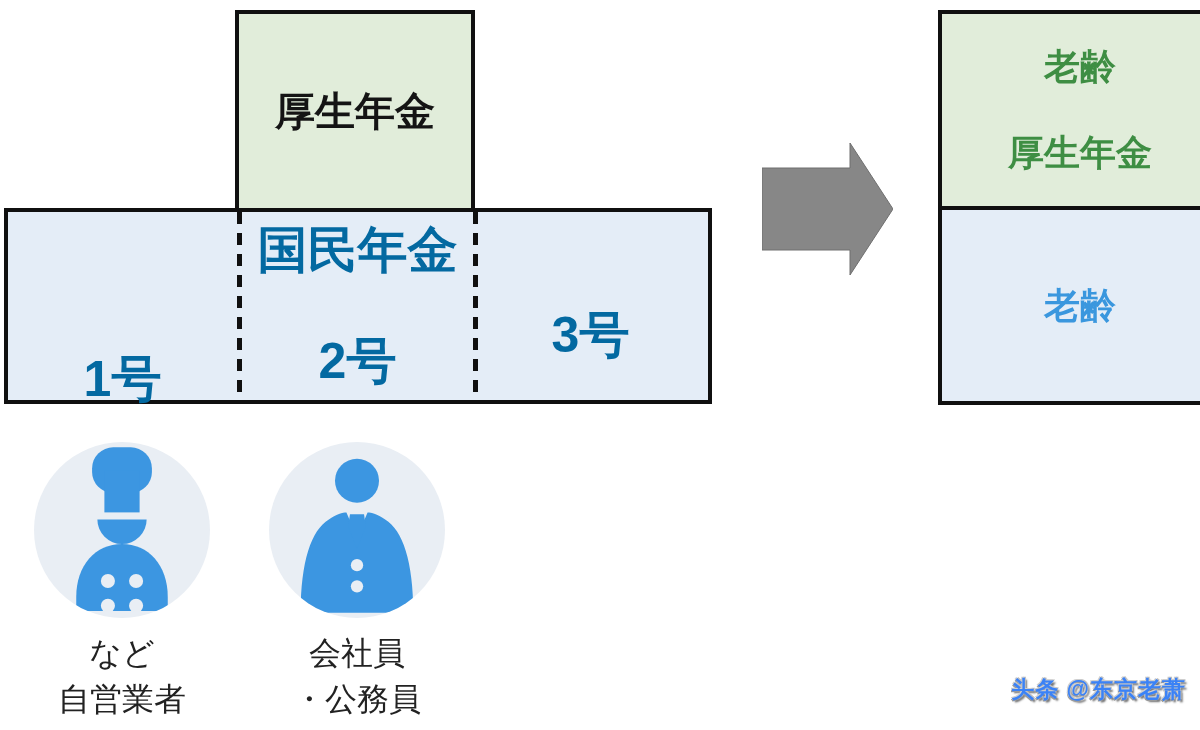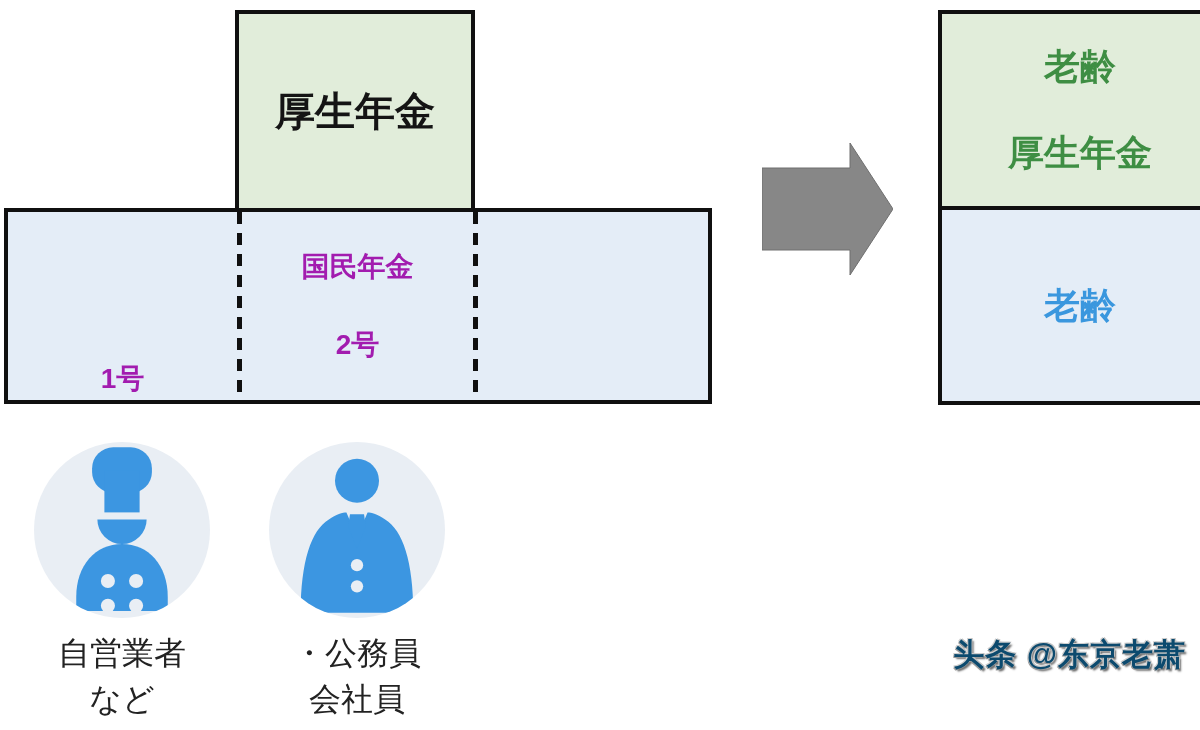--- a/index.html
+++ b/index.html
@@ -4,22 +4,22 @@
 <style>
   html,body{margin:0;padding:0;background:#ffffff;}
   .canvas{position:relative;width:1200px;height:730px;background:#ffffff;overflow:hidden;
           font-family:"Liberation Sans","DejaVu Sans",sans-serif;}
   .box{position:absolute;box-sizing:border-box;border:4px solid #101010;}
   .top-green{left:235px;top:10px;width:240px;height:202px;background:#e1edda;
              display:flex;align-items:center;justify-content:center;
              font-size:40px;font-weight:700;color:#141414;}
   .main-blue{left:4px;top:208px;width:708px;height:196px;background:#e4edf7;}
   .col{position:absolute;top:0;height:100%;display:flex;flex-direction:column;
-       align-items:center;justify-content:center;font-weight:700;color:#a21caf;
-       font-size:28px;line-height:1.5;box-sizing:border-box;text-align:center;gap:36px;}
+       align-items:center;justify-content:center;font-weight:700;color:#0369a1;
+       font-size:50px;line-height:1.5;box-sizing:border-box;text-align:center;gap:36px;}
   .col1{left:0;width:229px;padding-top:58px;margin-top:44px;}
   .col2{left:234px;width:231px;}
   .col2 span{display:block;}
   .col3{left:465px;width:235px;padding-top:58px;}
   .divider{position:absolute;top:0;bottom:0;width:5px;
            background:repeating-linear-gradient(to bottom,#101010 0 12px,transparent 12px 21px);}
   .div1{left:229px;}
   .div2{left:465px;}
   .arrow{position:absolute;left:762px;top:143px;}
   .rbox{position:absolute;left:938px;width:284px;box-sizing:border-box;border:4px solid #101010;
@@ -27,22 +27,22 @@
         font-weight:700;font-size:36px;line-height:1.55;text-align:center;gap:30px;}
   .rbox span{display:block;}
   .rbox-green{top:10px;height:200px;background:#e1edda;color:#3e8e43;}
   .rbox-blue{top:206px;height:199px;background:#e4edf7;color:#3a97de;}
   .person{position:absolute;top:442px;width:240px;text-align:center;}
   .p1{left:2px;} .p2{left:237px;} .p3{left:472px;}
   .circle{width:176px;height:176px;border-radius:50%;background:#e9eef4;margin:0 auto;
           overflow:hidden;display:flex;align-items:center;justify-content:center;}
   .plabel{margin-top:12px;font-size:32px;font-weight:400;color:#222222;line-height:1.45;}
   .plabel span{display:block;}
-  .watermark{position:absolute;top:634px;right:14px;font-size:31px;font-weight:700;
-             color:#0c4a6e;letter-spacing:1px;
+  .watermark{position:absolute;top:674px;right:14px;font-size:23px;font-weight:700;
+             color:#3b82f6;letter-spacing:1px;
              text-shadow:-1px -1px 0 #cfcfcf,1px -1px 0 #c0c0c0,-1px 1px 0 #9a9a9a,2px 2px 2px #6a6a6a;}
 </style>
 </head>
 <body>
 
 <div class="canvas">
 
   <div class="box top-green">
     <span>厚生年金</span>
   </div>
@@ -50,20 +50,23 @@
   <div class="box main-blue">
     <div class="col col1">
       <span>1号</span>
     </div>
     <div class="divider div1"></div>
     <div class="col col2">
       <span>国民年金</span>
       <span>2号</span>
     </div>
     <div class="divider div2"></div>
+    <div class="col col3">
+      <span>3号</span>
+    </div>
   </div>
 
   <svg class="arrow" width="131" height="132" viewBox="0 0 131 132">
     <polygon points="0,25 88,25 88,0 131,66 88,132 88,107 0,107" fill="#878787" stroke="#6f6f6f" stroke-width="1"></polygon>
   </svg>
 
   <div class="rbox rbox-green">
     <span>老齢</span>
     <span>厚生年金</span>
   </div>
@@ -82,41 +85,41 @@
         </g>
         <g fill="#e9eef4">
           <circle cx="42" cy="79" r="4"></circle>
             <circle cx="58" cy="79" r="4"></circle>
           <circle cx="42" cy="93" r="4"></circle>
             <circle cx="58" cy="93" r="4"></circle>
         </g>
       </svg>
     </div>
     <div class="plabel">
+      <span>など</span>
       <span>自営業者</span>
-      <span>など</span>
     </div>
   </div>
 
   <div class="person p2">
     <div class="circle">
       <svg width="176" height="176" viewBox="0 0 100 100">
         <g fill="#3c96e1">
           <circle cx="50" cy="22" r="12.5"></circle>
           <path d="M18,97 C18,68 24,50 34,44 C38,41 42,40 44,40 L50,54 L56,40 C58,40 62,41 66,44 C76,50 82,68 82,97 Z"></path>
           <polygon points="46,41 54,41 55,48 50,61 45,48"></polygon>
         </g>
         <g fill="#e9eef4">
           <circle cx="50" cy="70" r="3.5"></circle>
             <circle cx="50" cy="82" r="3.5"></circle>
         </g>
       </svg>
     </div>
     <div class="plabel">
+      <span>会社員</span>
       <span>・公務員</span>
-      <span>会社員</span>
     </div>
   </div>
 
 
   <div class="watermark">头条 @东京老萧</div>
 
 </div>
 
 </body></html>

